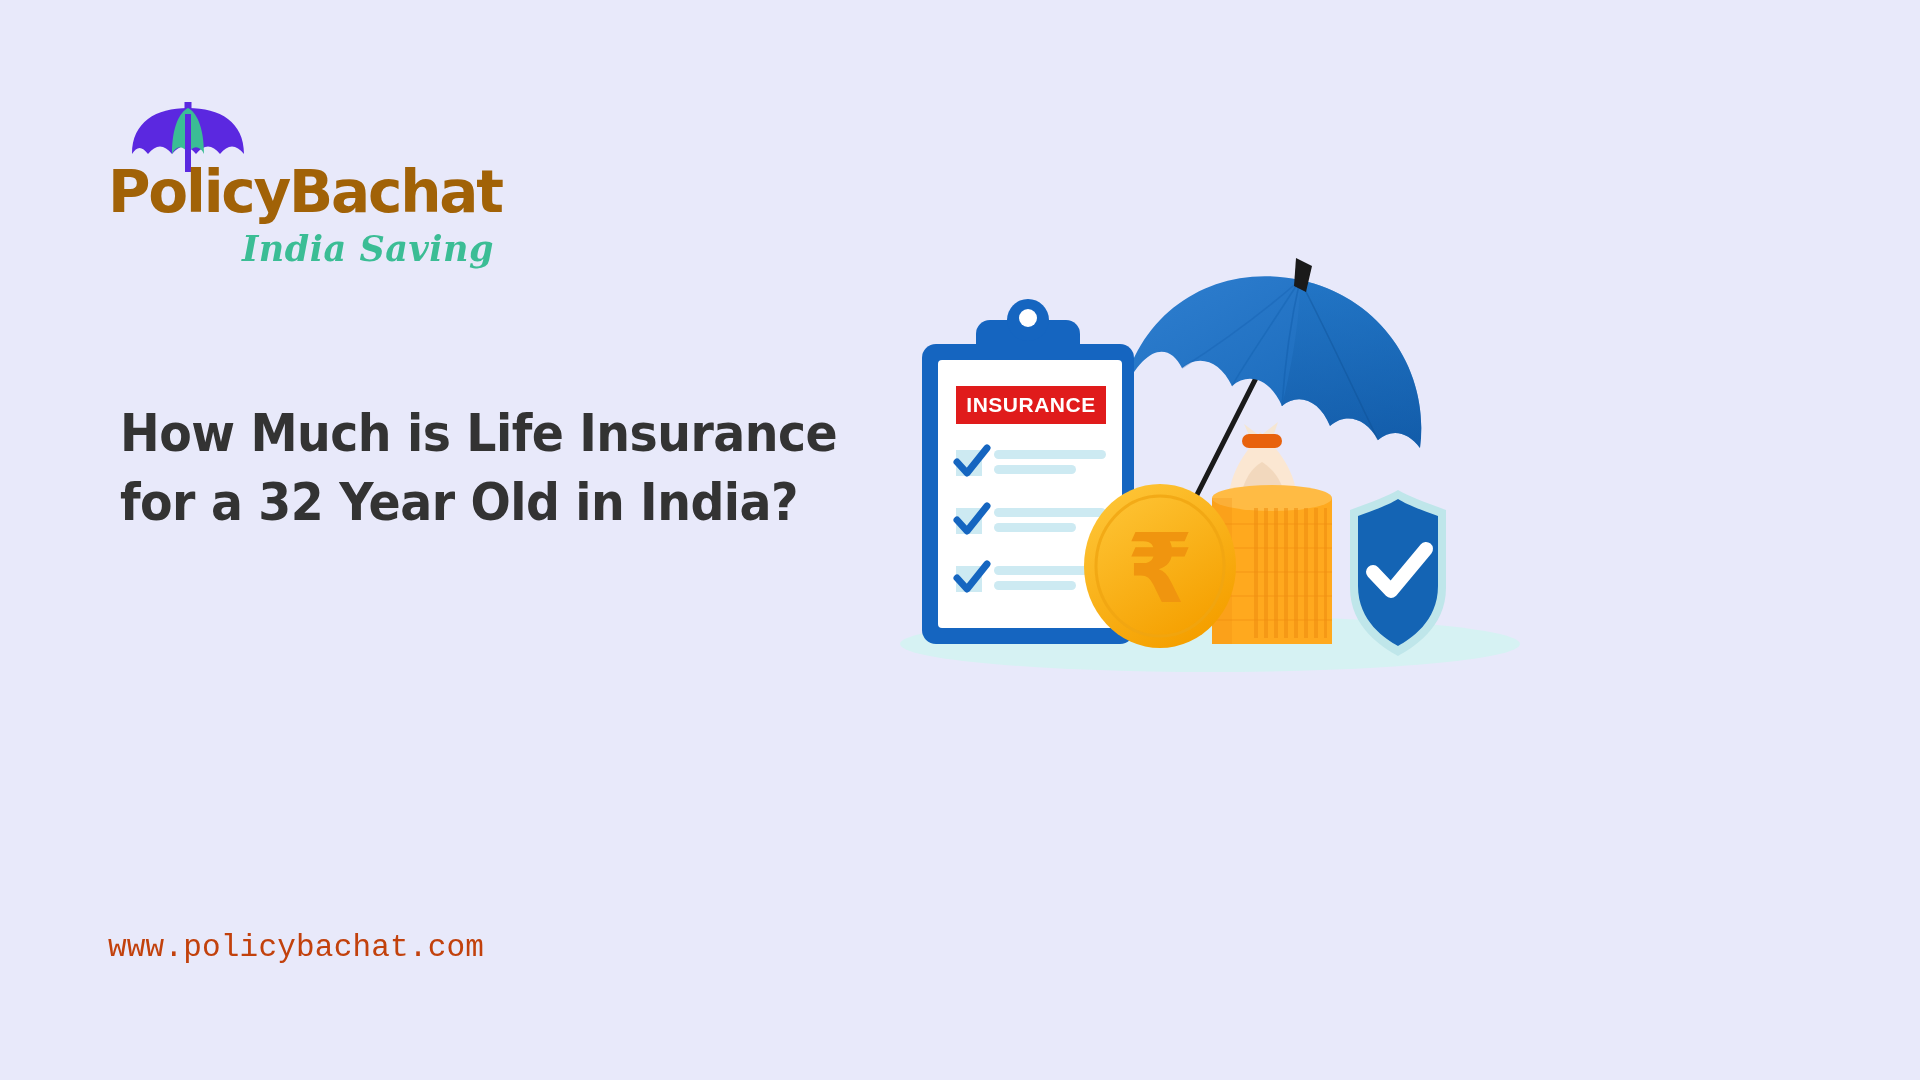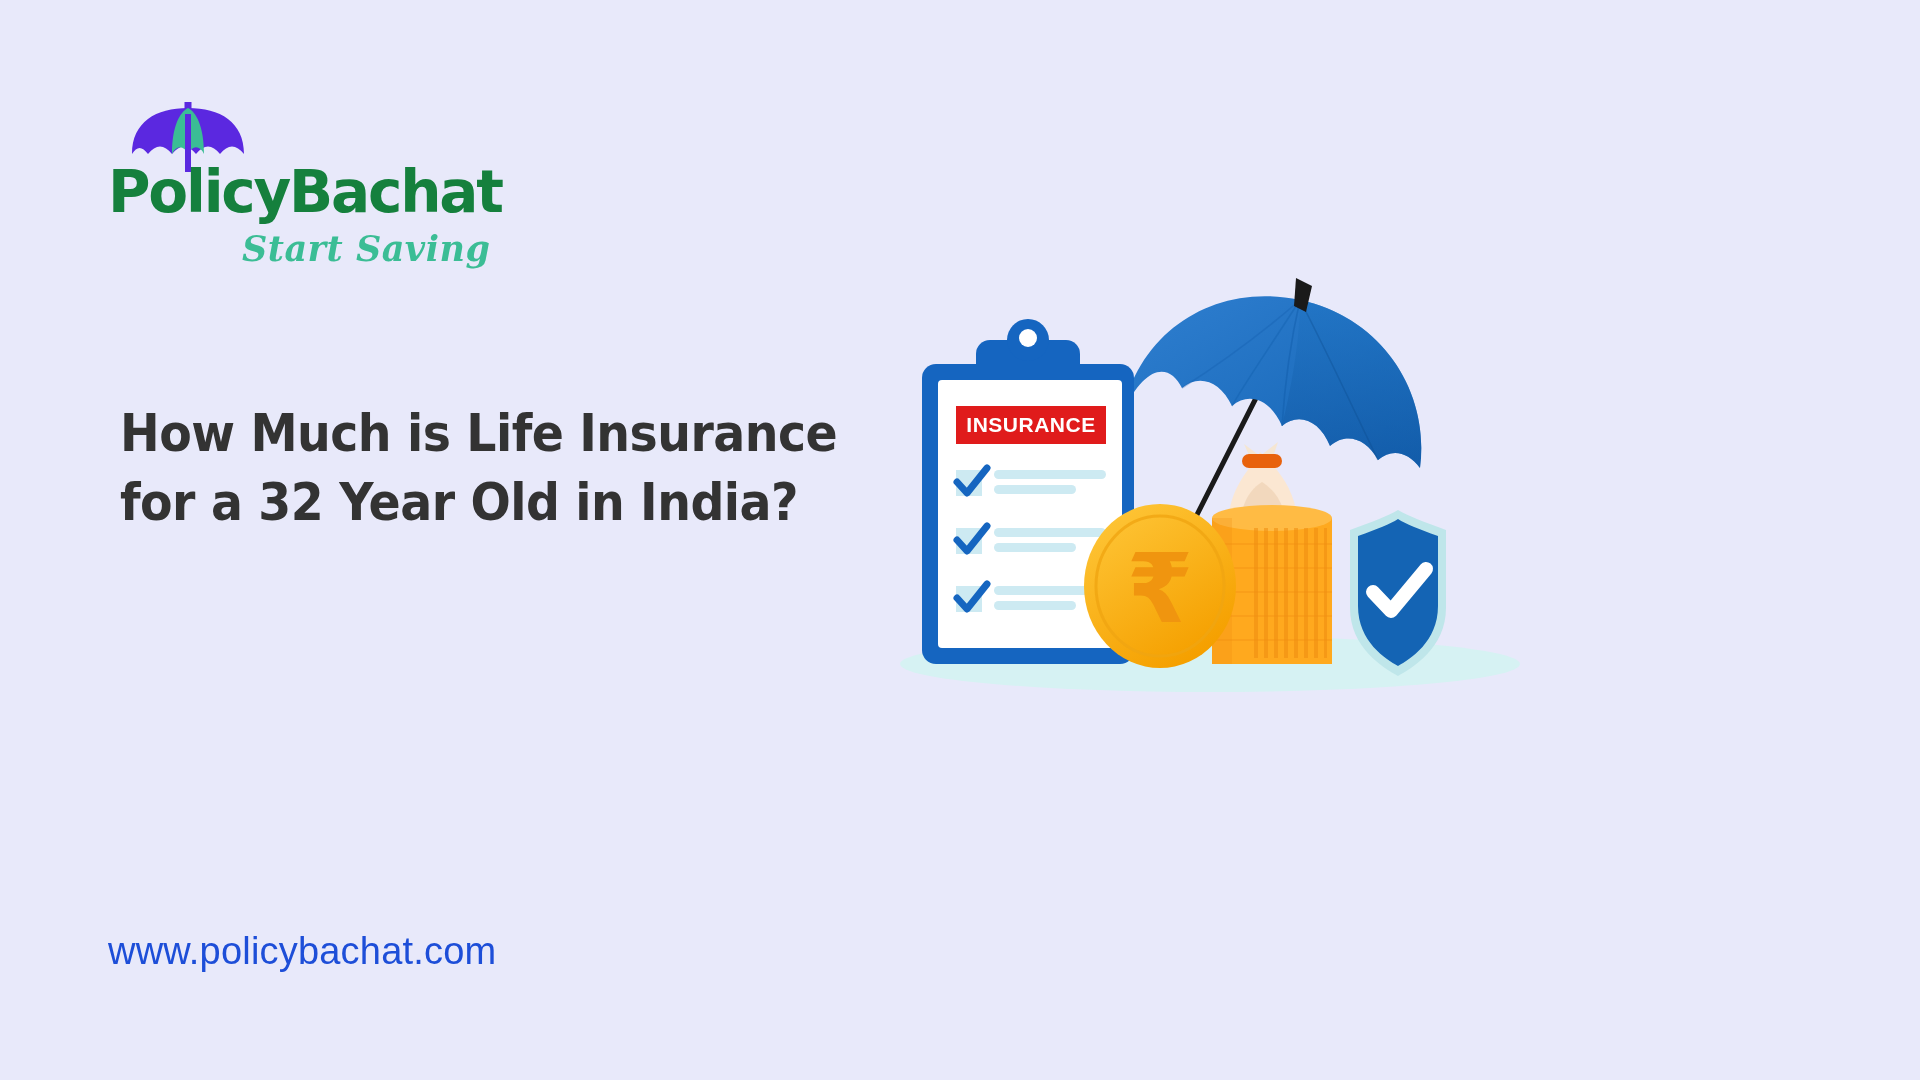--- a/index.html
+++ b/index.html
@@ -34,21 +34,21 @@
   }
 
   #logo-wordmark {
     position: absolute;
     left: 0;
     top: 58px;
     font-family: "DejaVu Sans", sans-serif;
     font-size: 58px;
     font-weight: bold;
     letter-spacing: -2.2px;
-    color: #15803d;
+    color: #a16207;
     white-space: nowrap;
   }
 
   #logo-tagline {
     position: absolute;
     left: 134px;
     top: 128px;
     font-family: "DejaVu Serif", serif;
     font-style: italic;
     font-size: 35px;
@@ -76,31 +76,31 @@
     white-space: nowrap;
     transform: scaleX(0.93);
     transform-origin: left center;
   }
 
   
   #site-url {
     position: absolute;
     left: 108px;
     top: 930px;
-    font-family: Liberation Sans, sans-serif;
-    font-size: 38px;
-    color: #1d4ed8;
+    font-family: Liberation Mono, monospace;
+    font-size: 31px;
+    color: #c2410c;
     letter-spacing: 0.2px;
   }
 
   
   #illustration {
     position: absolute;
     left: 860px;
-    top: 256px;
+    top: 236px;
     width: 680px;
     height: 460px;
     text-align: center;
   }
   #illustration svg { display: block; width: 100%; height: 100%; }
 </style>
 </head>
 <body>
 
 <div id="logo-block">
@@ -119,21 +119,21 @@
 
       <path d="M44 54 C44 26 52 12 60 8 C68 12 76 26 76 54
                C72 45 64 45 60 54 C56 45 48 45 44 54 Z" fill="#3bbd95"></path>
 
       <rect x="57" y="14" width="6" height="58" fill="#5b28e0"></rect>
     </svg>
   </div>
 
   <div id="logo-wordmark">PolicyBachat</div>
 
-  <div id="logo-tagline">Start Saving</div>
+  <div id="logo-tagline">India Saving</div>
 </div>
 
 <div id="headline">
   <div class="headline-line">How Much is Life Insurance</div>
   <div class="headline-line">for a 32 Year Old in India?</div>
 </div>
 
 <div id="site-url">www.policybachat.com</div>
 
 <div id="illustration">

